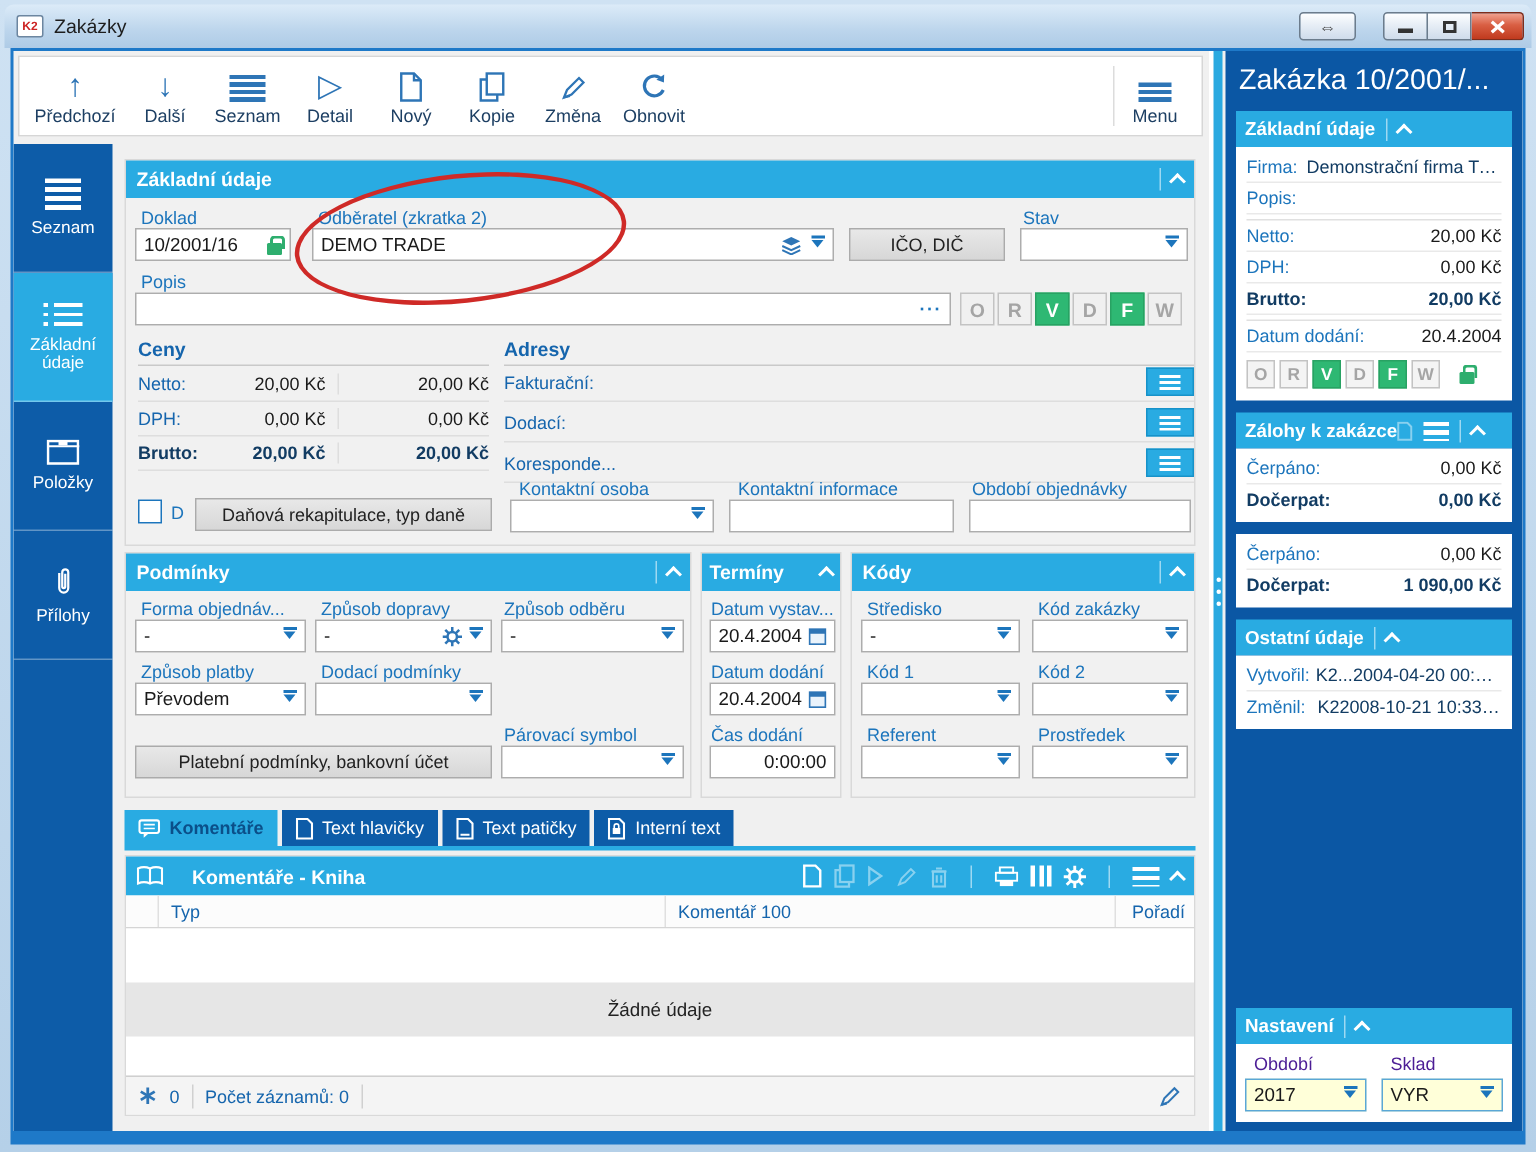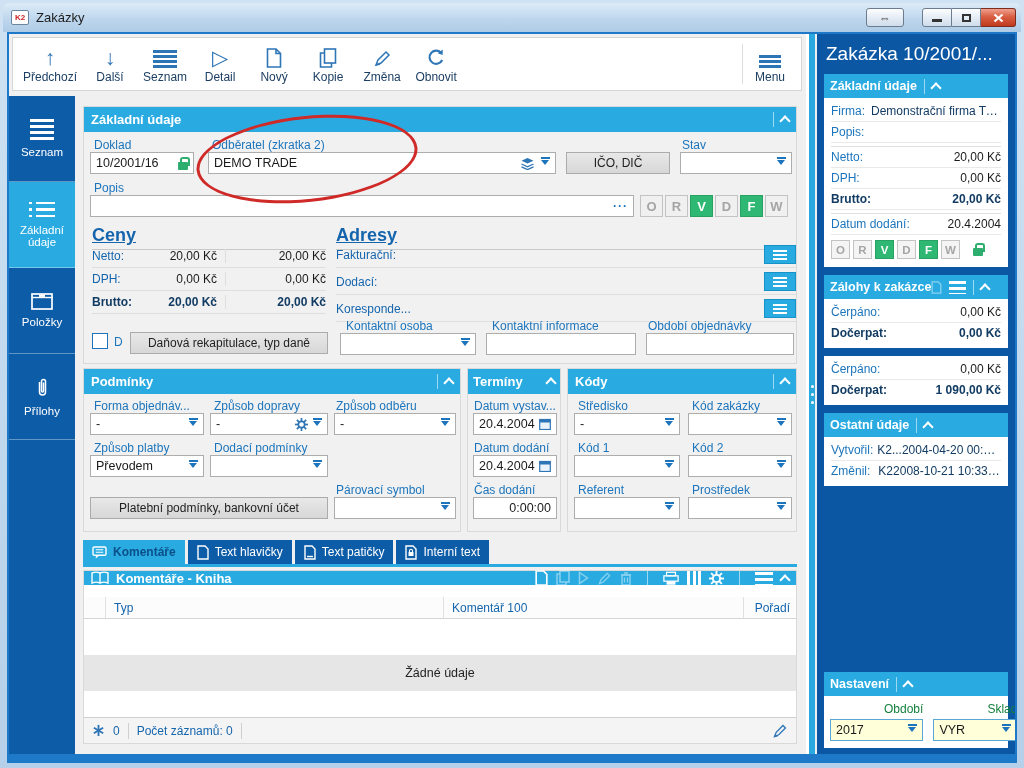--- a/index.html
+++ b/index.html
@@ -75,22 +75,22 @@
   .gbtn { position:absolute; height:22px; background:linear-gradient(#e8e8e8,#d7d7d7); border:1px solid #ababab;
     display:flex; align-items:center; justify-content:center; font-size:12px; color:#222; }
   .lockico { width:10px; height:13px; position:relative; flex:none; margin-left:auto; }
   .lockico::before { content:""; position:absolute; top:0; left:2px; width:6px; height:7px;
     border:2px solid #2eae6e; border-bottom:none; border-radius:3px 3px 0 0; }
   .lockico::after { content:""; position:absolute; bottom:0; left:0; width:10px; height:8px;
     background:#2eae6e; border-radius:1px; }
   .flag { position:absolute; width:23px; height:22px; border:1px solid #c3c3c3; background:#f0f0f0;
     color:#a5a5a5; font-weight:bold; font-size:13px; display:flex; align-items:center; justify-content:center; top:88px; }
   .flag.on { background:#2eb873; border-color:#28a263; color:#fff; }
-  .subh { position:absolute; font-weight:bold; color:#1565ad; font-size:18px;
-    border-bottom:1px solid #c9c9c9; padding-bottom:3px;text-decoration:underline; }
+  .subh { position:absolute; font-weight:bold; color:#1565ad; font-size:13px;
+    border-bottom:1px solid #c9c9c9; padding-bottom:3px; }
   .crow { position:absolute; left:8px; width:234px; display:flex; align-items:center;
     border-bottom:1px solid #dedede; padding:3px 0; font-size:12px; height:23px; }
   .crow .cl { width:52px; color:#1565ad; }
   .crow .c1 { flex:1; text-align:right; color:#1a1a1a; padding-right:8px; border-right:1px solid #dedede; }
   .crow .c2 { width:100px; text-align:right; color:#1a1a1a; }
   .crow.b .cl, .crow.b .c1, .crow.b .c2 { font-weight:bold; color:#123c63; }
   .arow { position:absolute; left:252px; width:460px; height:26px; display:flex; align-items:center;
     border-bottom:1px solid #dedede; font-size:12px; color:#1565ad; }
   .abtn { margin-left:auto; width:32px; height:19px; background:#29abe2; border:1px solid #1792c9;
     display:flex; align-items:center; justify-content:center; }
@@ -142,21 +142,21 @@
   .rflag { width:19px; height:19px; border:1px solid #c3c3c3; background:#f4f4f4; color:#a5a5a5;
     font-weight:bold; font-size:11.5px; display:inline-flex; align-items:center; justify-content:center; margin-right:3px; }
   .rflag.on { background:#2eb873; border-color:#28a263; color:#fff; }
   .rlock { width:10px; height:13px; position:relative; display:inline-block; margin-left:10px; }
   .rlock::before { content:""; position:absolute; top:0; left:2px; width:6px; height:7px;
     border:2px solid #2eae6e; border-bottom:none; border-radius:3px 3px 0 0; }
   .rlock::after { content:""; position:absolute; bottom:0; left:0; width:10px; height:8px; background:#2eae6e; border-radius:1px; }
   .rp-fill { flex:1; }
   .nastav-b { display:flex; gap:10px; padding:4px 6px 7px; background:#fff; }
   .ncol { flex:1; }
-  .ncol .nl { color:#15803d; font-size:12px; padding:2px 0 3px 6px;margin-left:48px; }
+  .ncol .nl { color:#4c1d95; font-size:12px; padding:2px 0 3px 6px; }
   .ndd { height:22px; border:1px solid #5aa7d6; background:#ffffd9; display:flex; align-items:center;
     padding:0 5px; font-size:12.5px; color:#1a1a1a; }
   .muted { opacity:.45; }
 
   
   .annot { position:absolute; left:196px; top:116px; width:222px; height:86px;
     border:3px solid #cf2a27; border-radius:50%; transform:rotate(-6deg); z-index:60; pointer-events:none; }
 </style>
 </head>
 <body>
@@ -517,21 +517,21 @@
                 <path d="M1 1 h7 l3 3 v10 H1 Z" fill="none" stroke="#fff" stroke-width="1.4"></path>
                 <rect x="3.5" y="7" width="5" height="4" fill="#fff"></rect>
                 <path d="M4.5 7 v-1.3 a1.5 1.5 0 0 1 3 0 V7" fill="none" stroke="#fff" stroke-width="1.1"></path>
               </svg>
           <span>Interní text</span>
         </div>
       </div>
       <div class="tabstrip"></div>
 
       <div class="panel" style="left:4px; top:474px; width:714px; height:174px; background:#fff;">
-        <div class="sec-h" style="height:14px;">
+        <div class="sec-h" style="height:26px;gap:12px;">
           <svg width="18" height="14" viewBox="0 0 18 14" style="margin-right:7px;">
                 <path d="M1 2 q4 -1.8 8 0 q4 -1.8 8 0 V12 q-4 -1.8 -8 0 q-4 -1.8 -8 0 Z" fill="none" stroke="#fff" stroke-width="1.4"></path>
                 <path d="M9 2 V12" stroke="#fff" stroke-width="1.4"></path>
               </svg>
           <span>Komentáře - Kniha</span>
           <div class="cmt-icons">
             <svg width="13" height="16" viewBox="0 0 12 15">
                   <path d="M1 1 h7 l3 3 v10 H1 Z" fill="none" stroke="#fff" stroke-width="1.5"></path>
                 </svg>
             <svg class="muted" width="14" height="16" viewBox="0 0 14 16">

